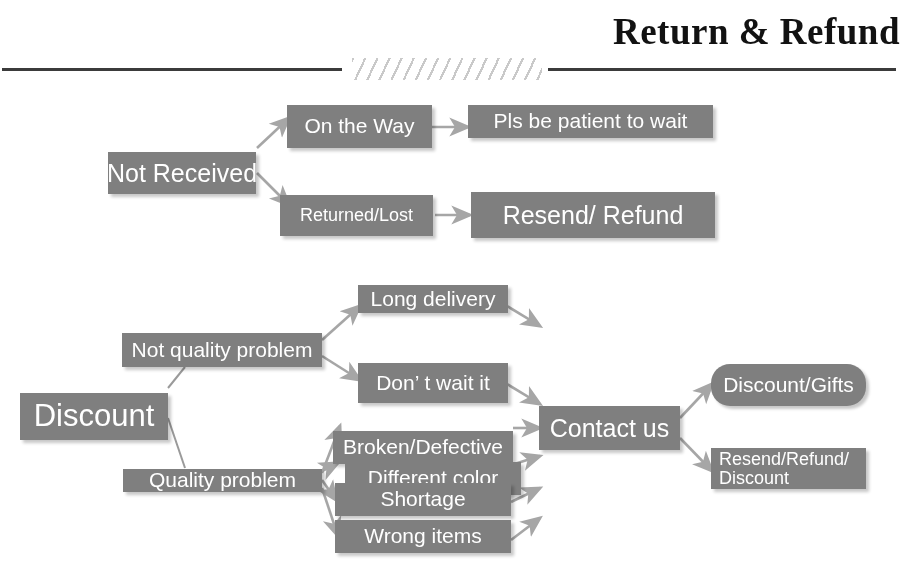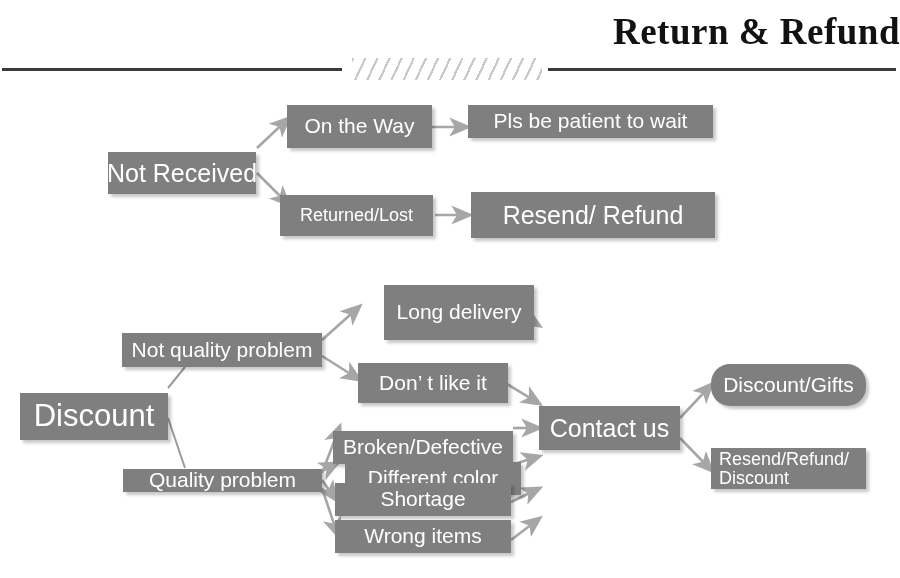--- a/index.html
+++ b/index.html
@@ -159,23 +159,23 @@
   <div class="node s-sm" style="left:280px; top:107px; width:153px; height:41px;">Returned/Lost</div>
 
   <div class="node s-lg" style="left:471px; top:104px; width:244px; height:46px;">Resend/ Refund</div>
 
   <div class="node s-xl" style="left:20px; top:305px; width:148px; height:47px;">Discount</div>
 
   <div class="node s-md" style="left:122px; top:245px; width:200px; height:34px;">Not quality problem</div>
 
   <div class="node s-md" style="left:123px; top:360px; width:199px; height:23px;margin-top:21px;">Quality problem</div>
 
-  <div class="node s-md" style="left:358px; top:197px; width:150px; height:55px;margin-left:26px;">Long delivery</div>
+  <div class="node s-md" style="left:358px; top:197px; width:150px; height:28px;">Long delivery</div>
 
-  <div class="node s-md" style="left:358px; top:275px; width:150px; height:40px;">Don’ t like it</div>
+  <div class="node s-md" style="left:358px; top:275px; width:150px; height:40px;">Don’ t wait it</div>
 
   <div class="node s-md" style="left:333px; top:320px; width:180px; height:33px;margin-top:23px;">Broken/Defective</div>
 
   <div class="node s-md" style="left:335px; top:374px; width:176px; height:33px;margin-left:10px;">Different color</div>
 
   <div class="node s-md" style="left:335px; top:395px; width:176px; height:33px;">Shortage</div>
 
   <div class="node s-lg" style="left:539px; top:318px; width:141px; height:44px;">Contact us</div>
 
   <div class="node s-md" style="left:335px; top:432px; width:176px; height:33px;">Wrong items</div>

